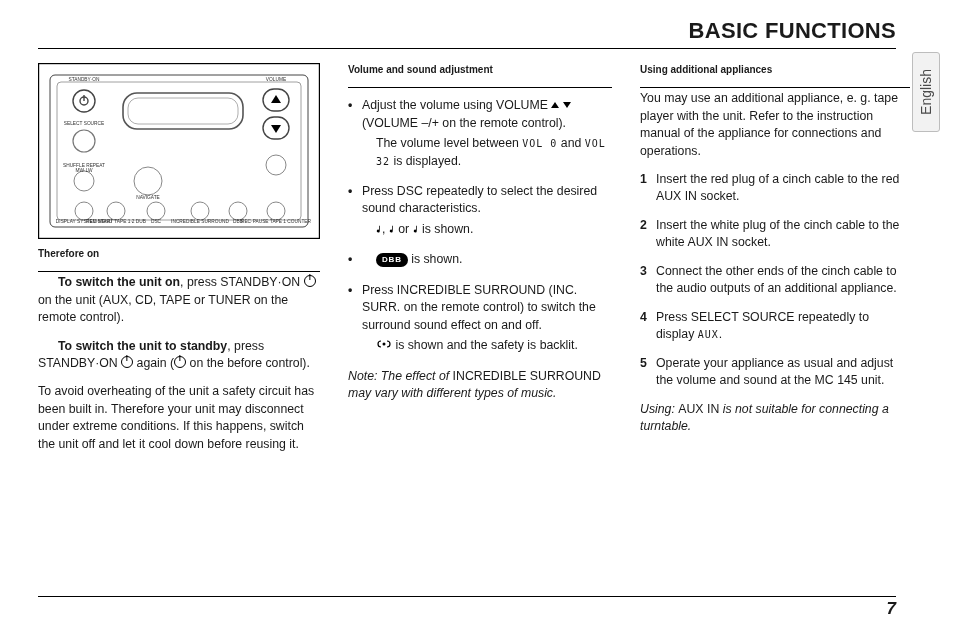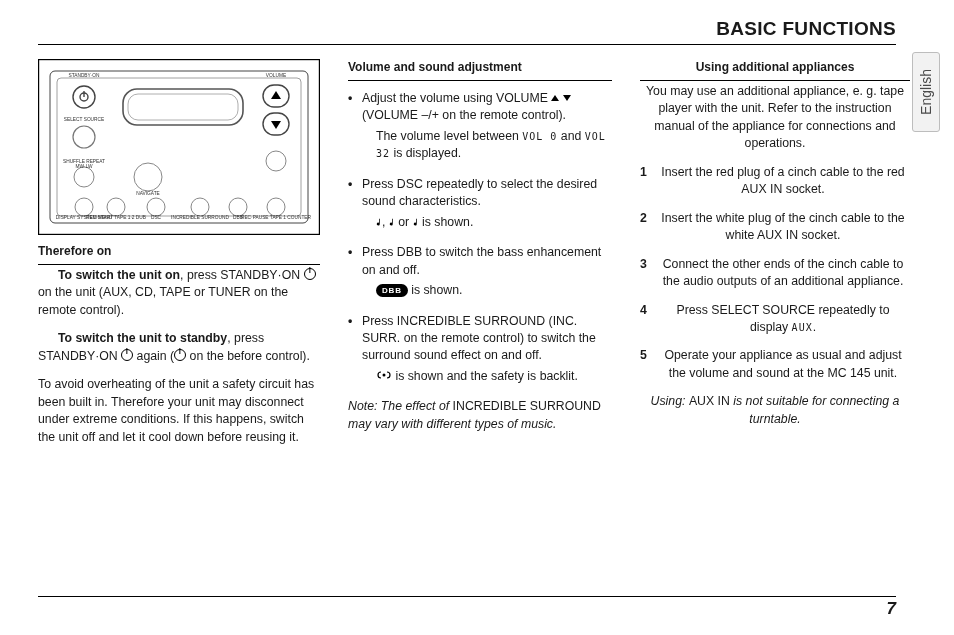--- a/index.html
+++ b/index.html
@@ -18,21 +18,21 @@
     height: 635px;
     box-sizing: border-box;
     padding: 18px 58px 18px 38px;
   }
   .header-bar {
     border-bottom: 1px solid #000;
     padding-bottom: 4px;
     margin-bottom: 14px;
     text-align: right;
     font-weight: 700;
-    font-size: 19px;
+    font-size: 22px;
     letter-spacing: 0.3px;
   }
   .tab {
     position: absolute;
     right: 14px;
     top: 52px;
     width: 26px;
     height: 78px;
     border: 1px solid #bdbdbd;
     border-radius: 3px;
@@ -51,27 +51,27 @@
     display: flex;
     column-gap: 28px;
   }
   .col {
     flex: 1 1 0;
     font-size: 12.3px;
     line-height: 1.42;
   }
   .col1 { flex: 0 0 280px; }
   .col2 { flex: 0 0 264px; }
-  .col3 { flex: 0 0 270px; text-align: center; }
+  .col3 { flex: 0 0 270px; }
   h3 {
-    font-size: 12px;
+    font-size: 10px;
     font-weight: 700;
     margin: 0 0 2px 0;
     border-bottom: 1px solid #000;
-    padding-bottom: 4px;
+    padding-bottom: 10px;
   }
   p { margin: 0 0 11px 0; }
   .bold-run { font-weight: 700; margin-left: 20px; }
   .italic { font-style: italic; }
   ul.bullets {
     list-style: none;
     padding: 0;
     margin: 0 0 10px 0;
   }
   ul.bullets > li {
@@ -281,21 +281,20 @@
                 <path d="M5 1v7a2 2 0 1 1-1-1.7V1h1z" fill="#000"></path>
               </svg><span>, </span><svg class="note-glyph" viewBox="0 0 8 12">
                 <path d="M5 1v7a2 2 0 1 1-1-1.7V1h1z" fill="#000"></path>
               </svg><span> or </span><svg class="note-glyph" viewBox="0 0 8 12">
                 <path d="M5 1v7a2 2 0 1 1-1-1.7V1h1z" fill="#000"></path>
               </svg><span> is shown.</span>
           </span>
         </li>
 
         <li>
-          <span>Press DBB to switch the bass enhancement on and off.</span>
           <span class="subline">
             <span class="dbb-pill">DBB</span><span> is shown.</span>
           </span>
         </li>
 
         <li>
           <span>Press INCREDIBLE SURROUND (INC. SURR. on the remote control) to switch the surround sound effect on and off.</span>
           <span class="subline">
             <svg width="16" height="10" viewBox="0 0 16 10">
               <path d="M2 5c0-1.7 1.3-3 3-3M2 5c0 1.7 1.3 3 3 3M14 5c0-1.7-1.3-3-3-3M14 5c0 1.7-1.3 3-3 3" stroke="#000" stroke-width="1.2" fill="none"></path>

